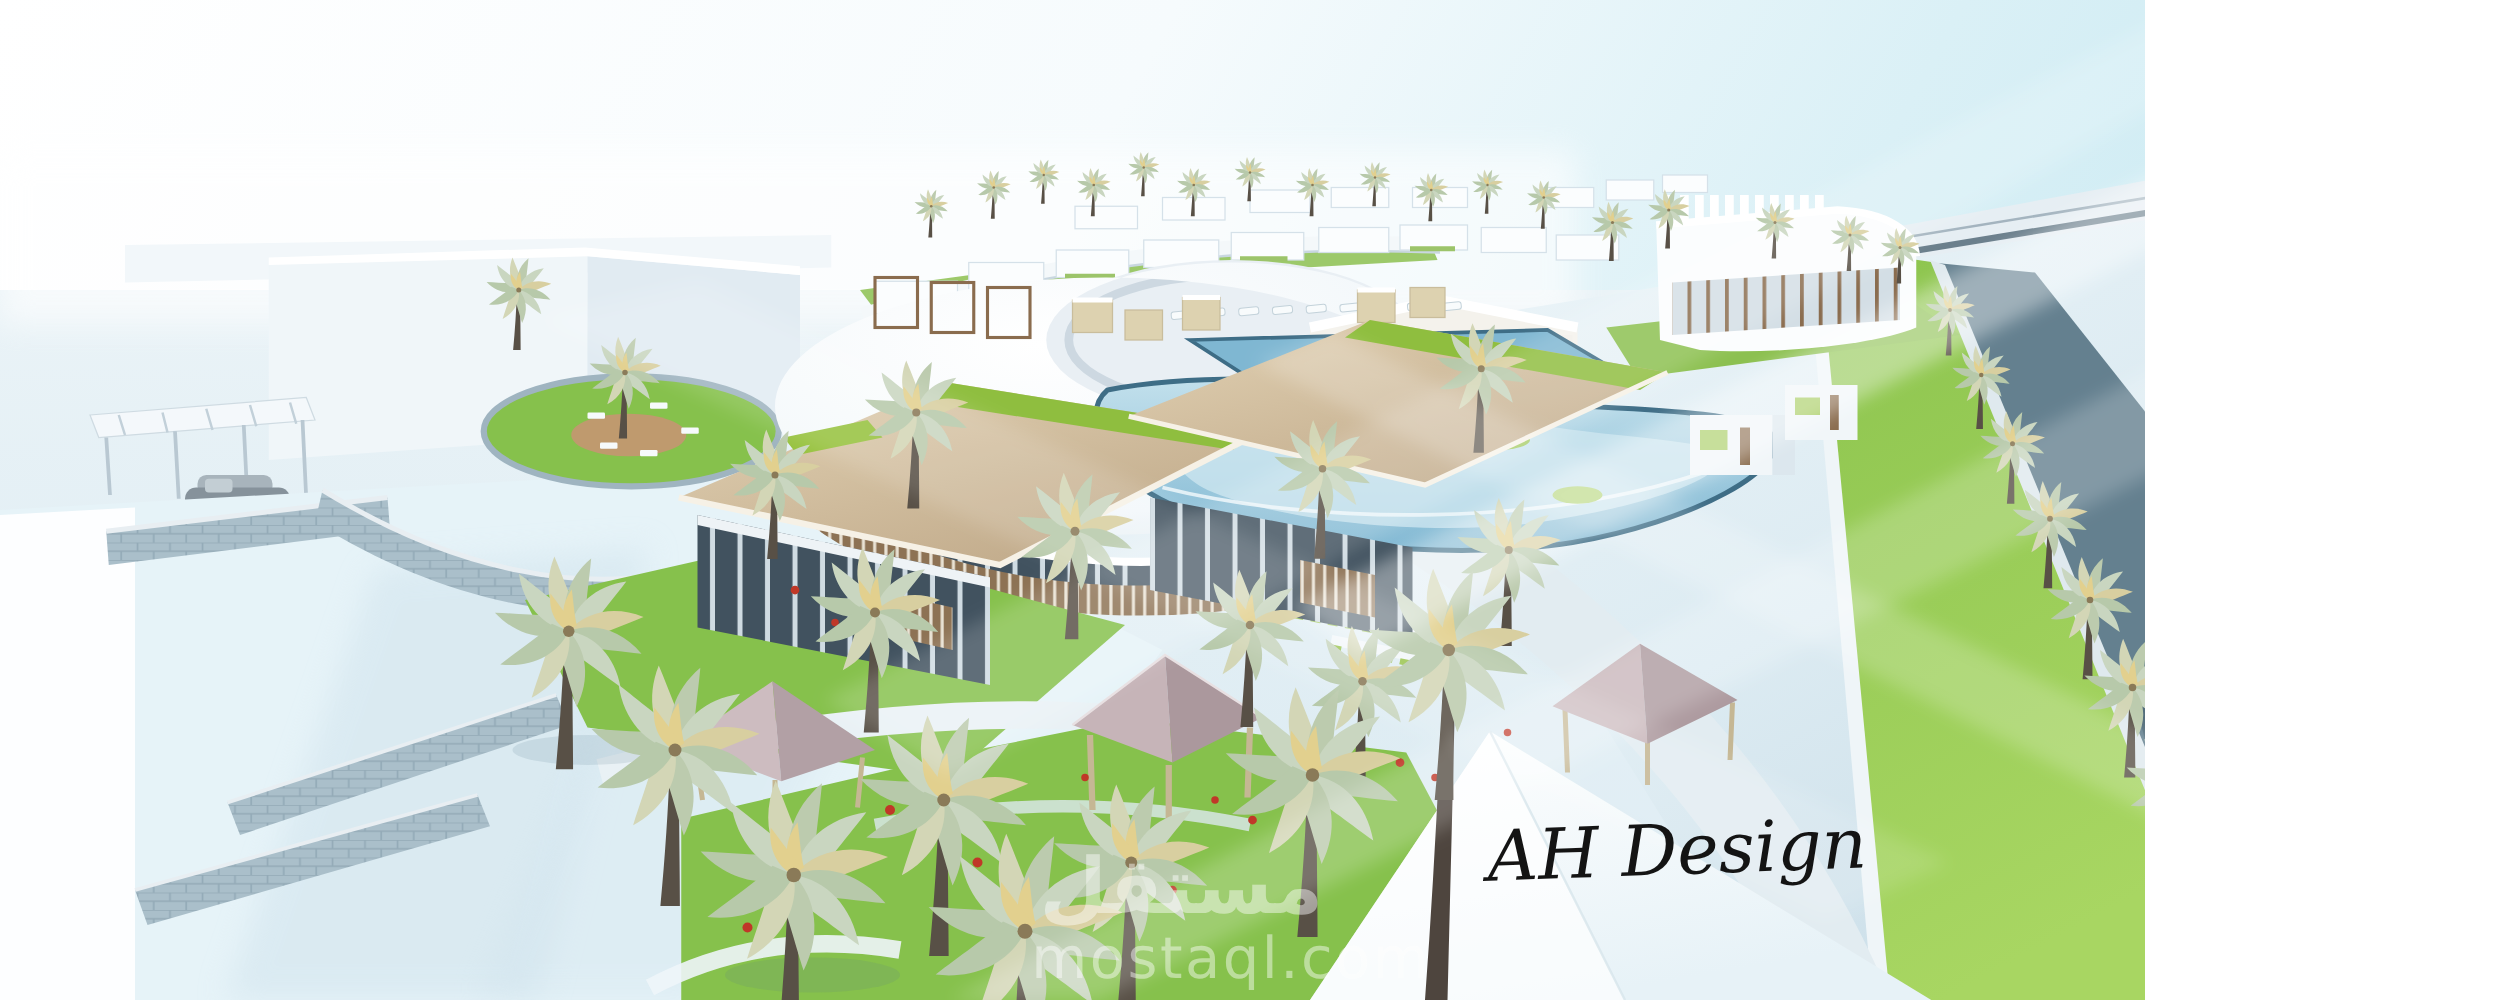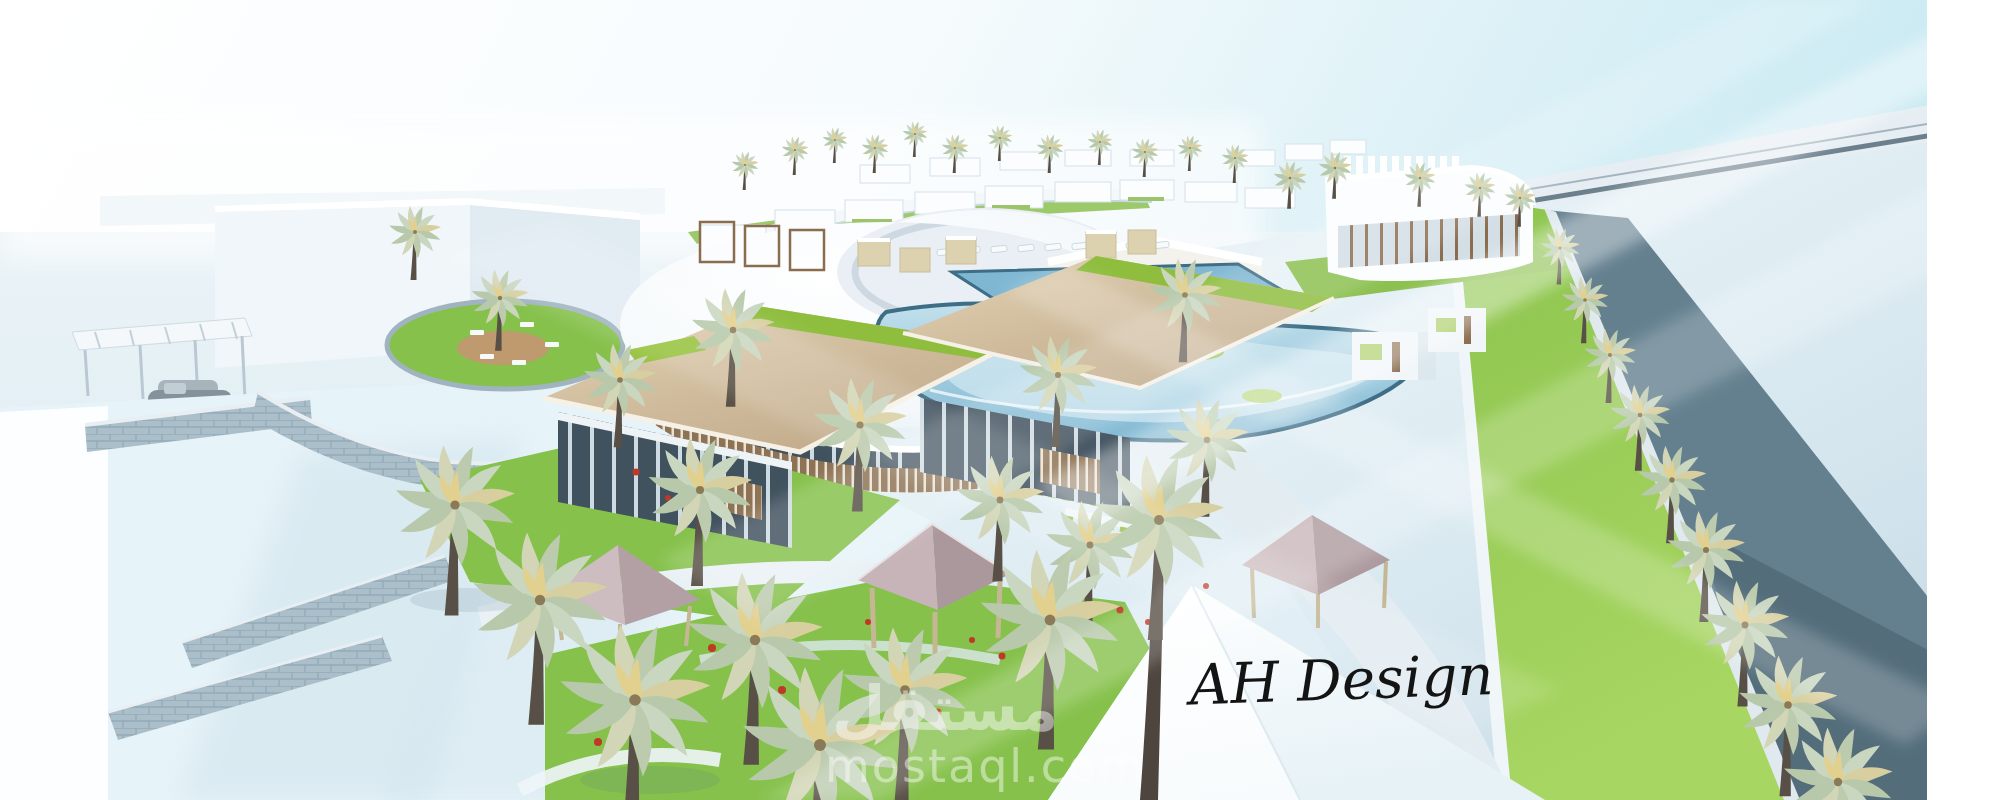--- a/index.html
+++ b/index.html
@@ -1,16 +1,16 @@
 <!DOCTYPE html>
 <html><head>
 <meta charset="utf-8">
 <style>
   html,body{margin:0;padding:0;background:#fff;}
-  .stage{position:relative;width:1927px;height:800px;overflow:hidden;font-family:"DejaVu Sans",sans-serif;}
+  .stage{position:relative;width:1716px;height:800px;overflow:hidden;font-family:"DejaVu Sans",sans-serif;}
   .stage svg{position:absolute;inset:0;display:block;}
   text{user-select:none;}
   .sig{font-family:"DejaVu Serif","Liberation Serif",serif;font-style:italic;}
   .wm{font-family:"DejaVu Sans","Liberation Sans",sans-serif;}
 </style>
 </head>
 <body>
 
 <div class="stage">
 <svg width="2000" height="800" viewBox="0 0 2000 800" xmlns="http://www.w3.org/2000/svg">

